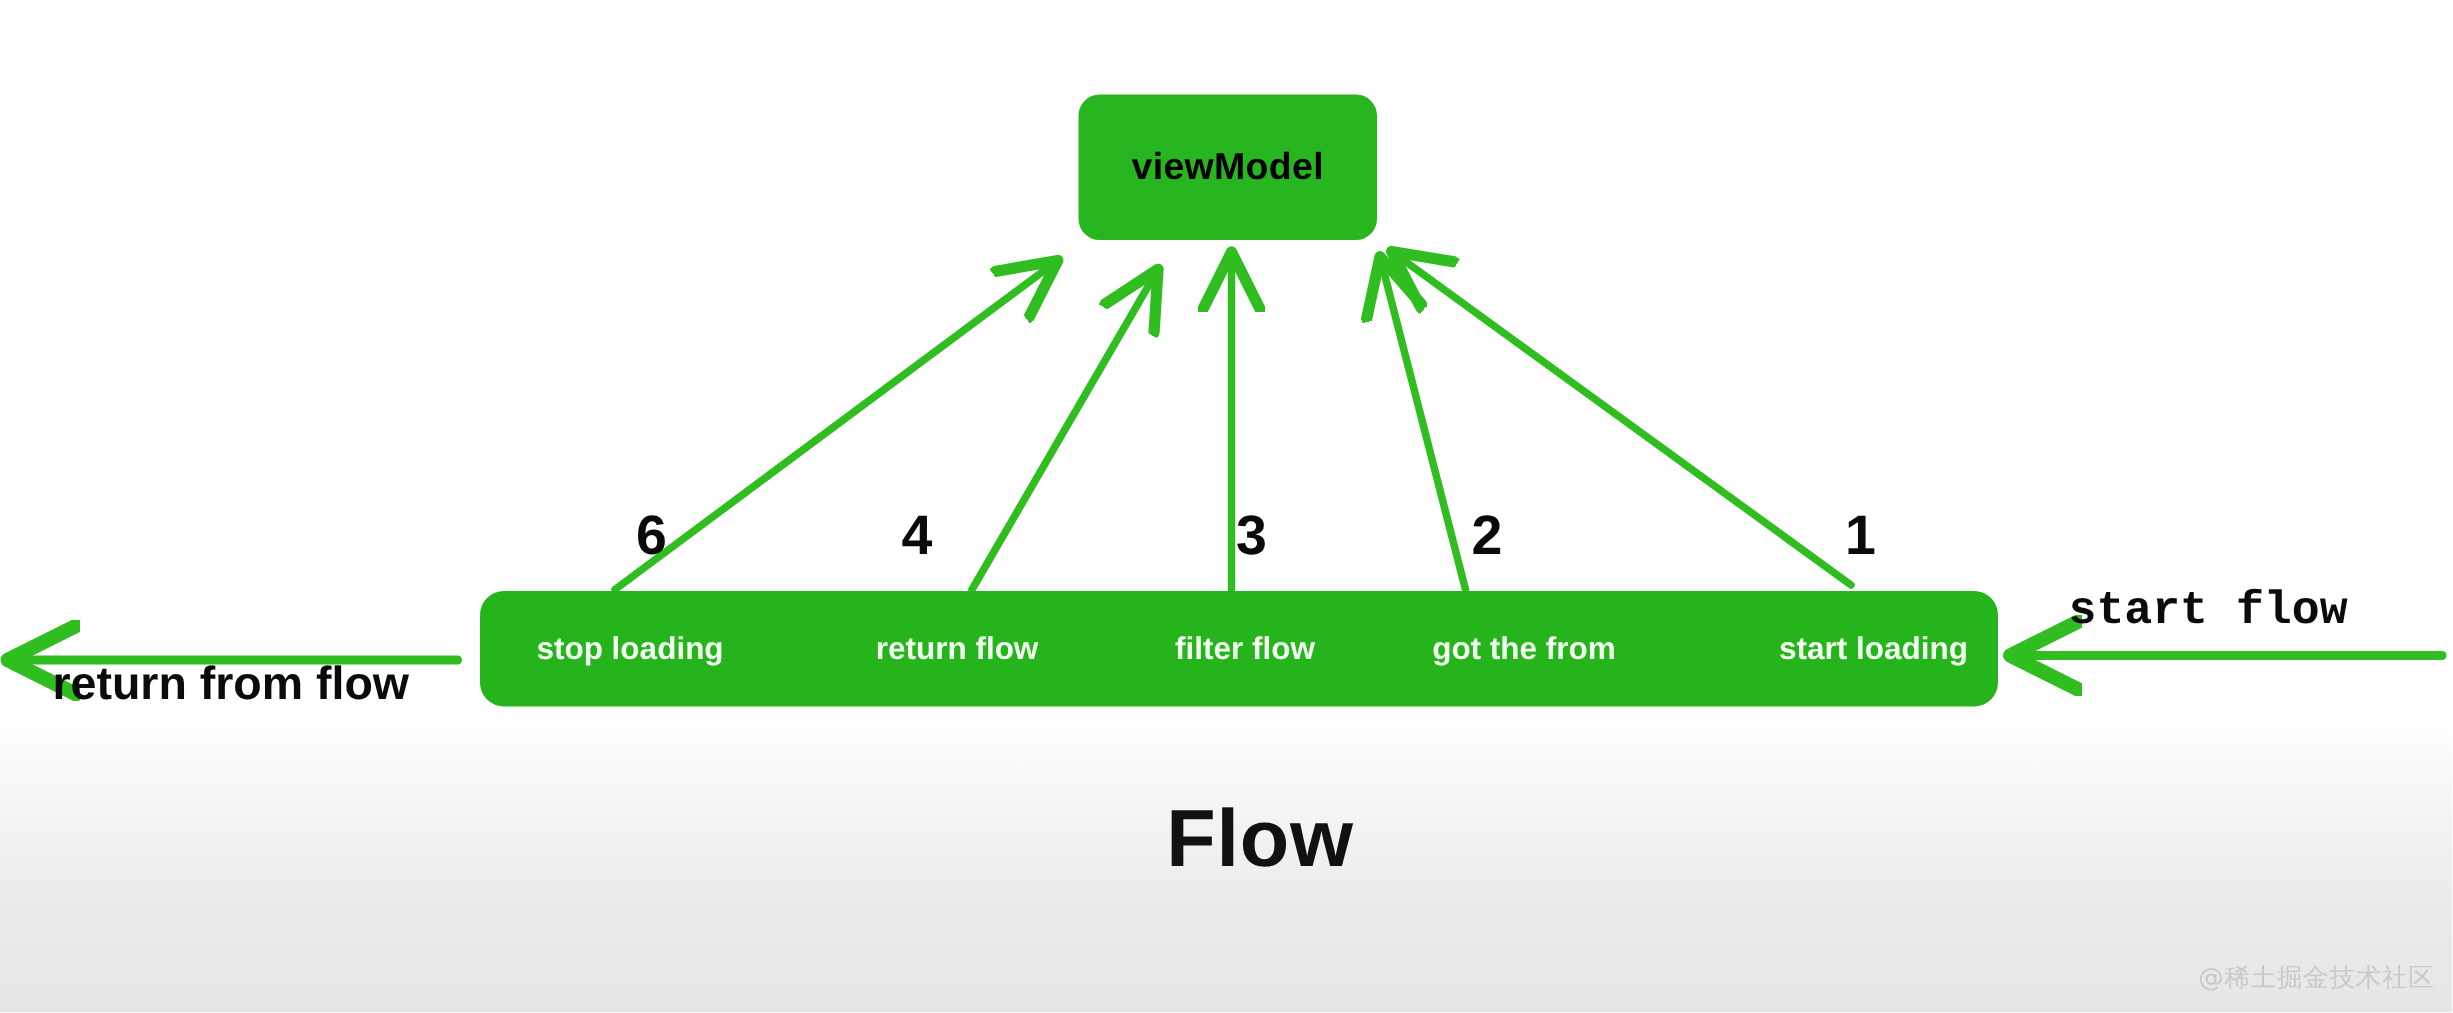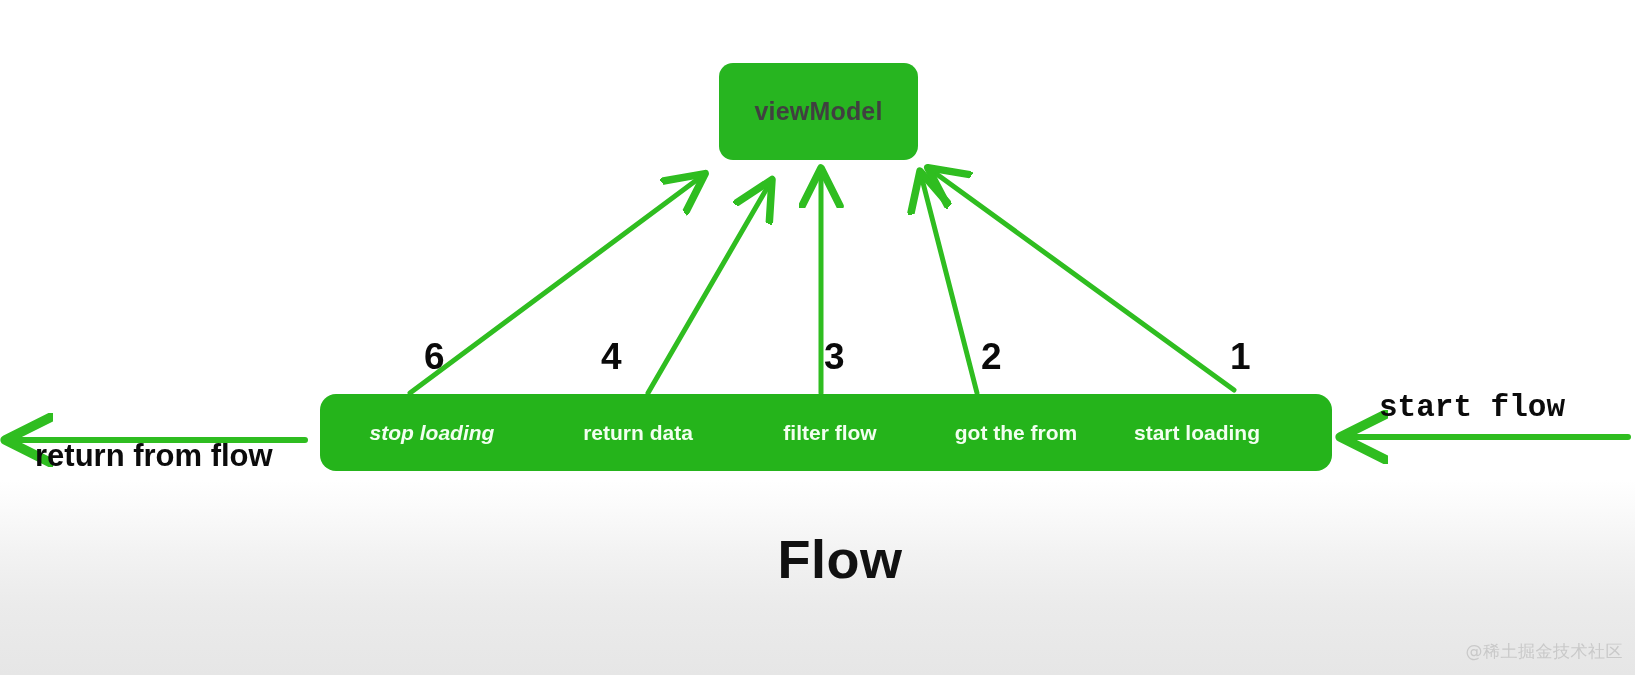--- a/index.html
+++ b/index.html
@@ -31,21 +31,21 @@
     top: 63px;
     width: 199px;
     height: 97px;
     background: #27b520;
     border-radius: 14px;
     display: flex;
     align-items: center;
     justify-content: center;
   }
   .vm-label {
-    color: #404040;
+    color: #000000;
     font-size: 25px;
     font-weight: 700;
     letter-spacing: 0.2px;
     font-family: "Liberation Sans", sans-serif;
   }
 
   
   .flow-bar {
     position: absolute;
     left: 320px;
@@ -157,25 +157,25 @@
     <line x1="1628" y1="437" x2="1345" y2="437" stroke="#2fbd20" stroke-width="6" stroke-linecap="round" marker-end="url(#ahL)"></line>
   </svg>
 
   <div class="step-num" style="left:424px; top:338px;">6</div>
   <div class="step-num" style="left:601px; top:338px;">4</div>
   <div class="step-num" style="left:824px; top:338px;">3</div>
   <div class="step-num" style="left:981px; top:338px;">2</div>
   <div class="step-num" style="left:1230px; top:338px;">1</div>
 
   <div class="flow-bar">
-    <span class="stage-label" style="left:112px;font-style:italic;">stop loading</span>
-    <span class="stage-label" style="left:318px;">return data</span>
+    <span class="stage-label" style="left:100px;">stop loading</span>
+    <span class="stage-label" style="left:318px;">return flow</span>
     <span class="stage-label" style="left:510px;">filter flow</span>
     <span class="stage-label" style="left:696px;">got the from</span>
-    <span class="stage-label" style="left:877px;">start loading</span>
+    <span class="stage-label" style="left:929px;">start loading</span>
   </div>
 
   <div class="edge-caption" style="left:35px; top:392px;margin-top:48px;">return from flow</div>
   <div class="edge-caption" style="left:1379px; top:392px;font-family:Liberation Mono, monospace;">start flow</div>
 
   <div class="flow-title">Flow</div>
 
   <div class="watermark">@稀土掘金技术社区</div>
 
 </div>

